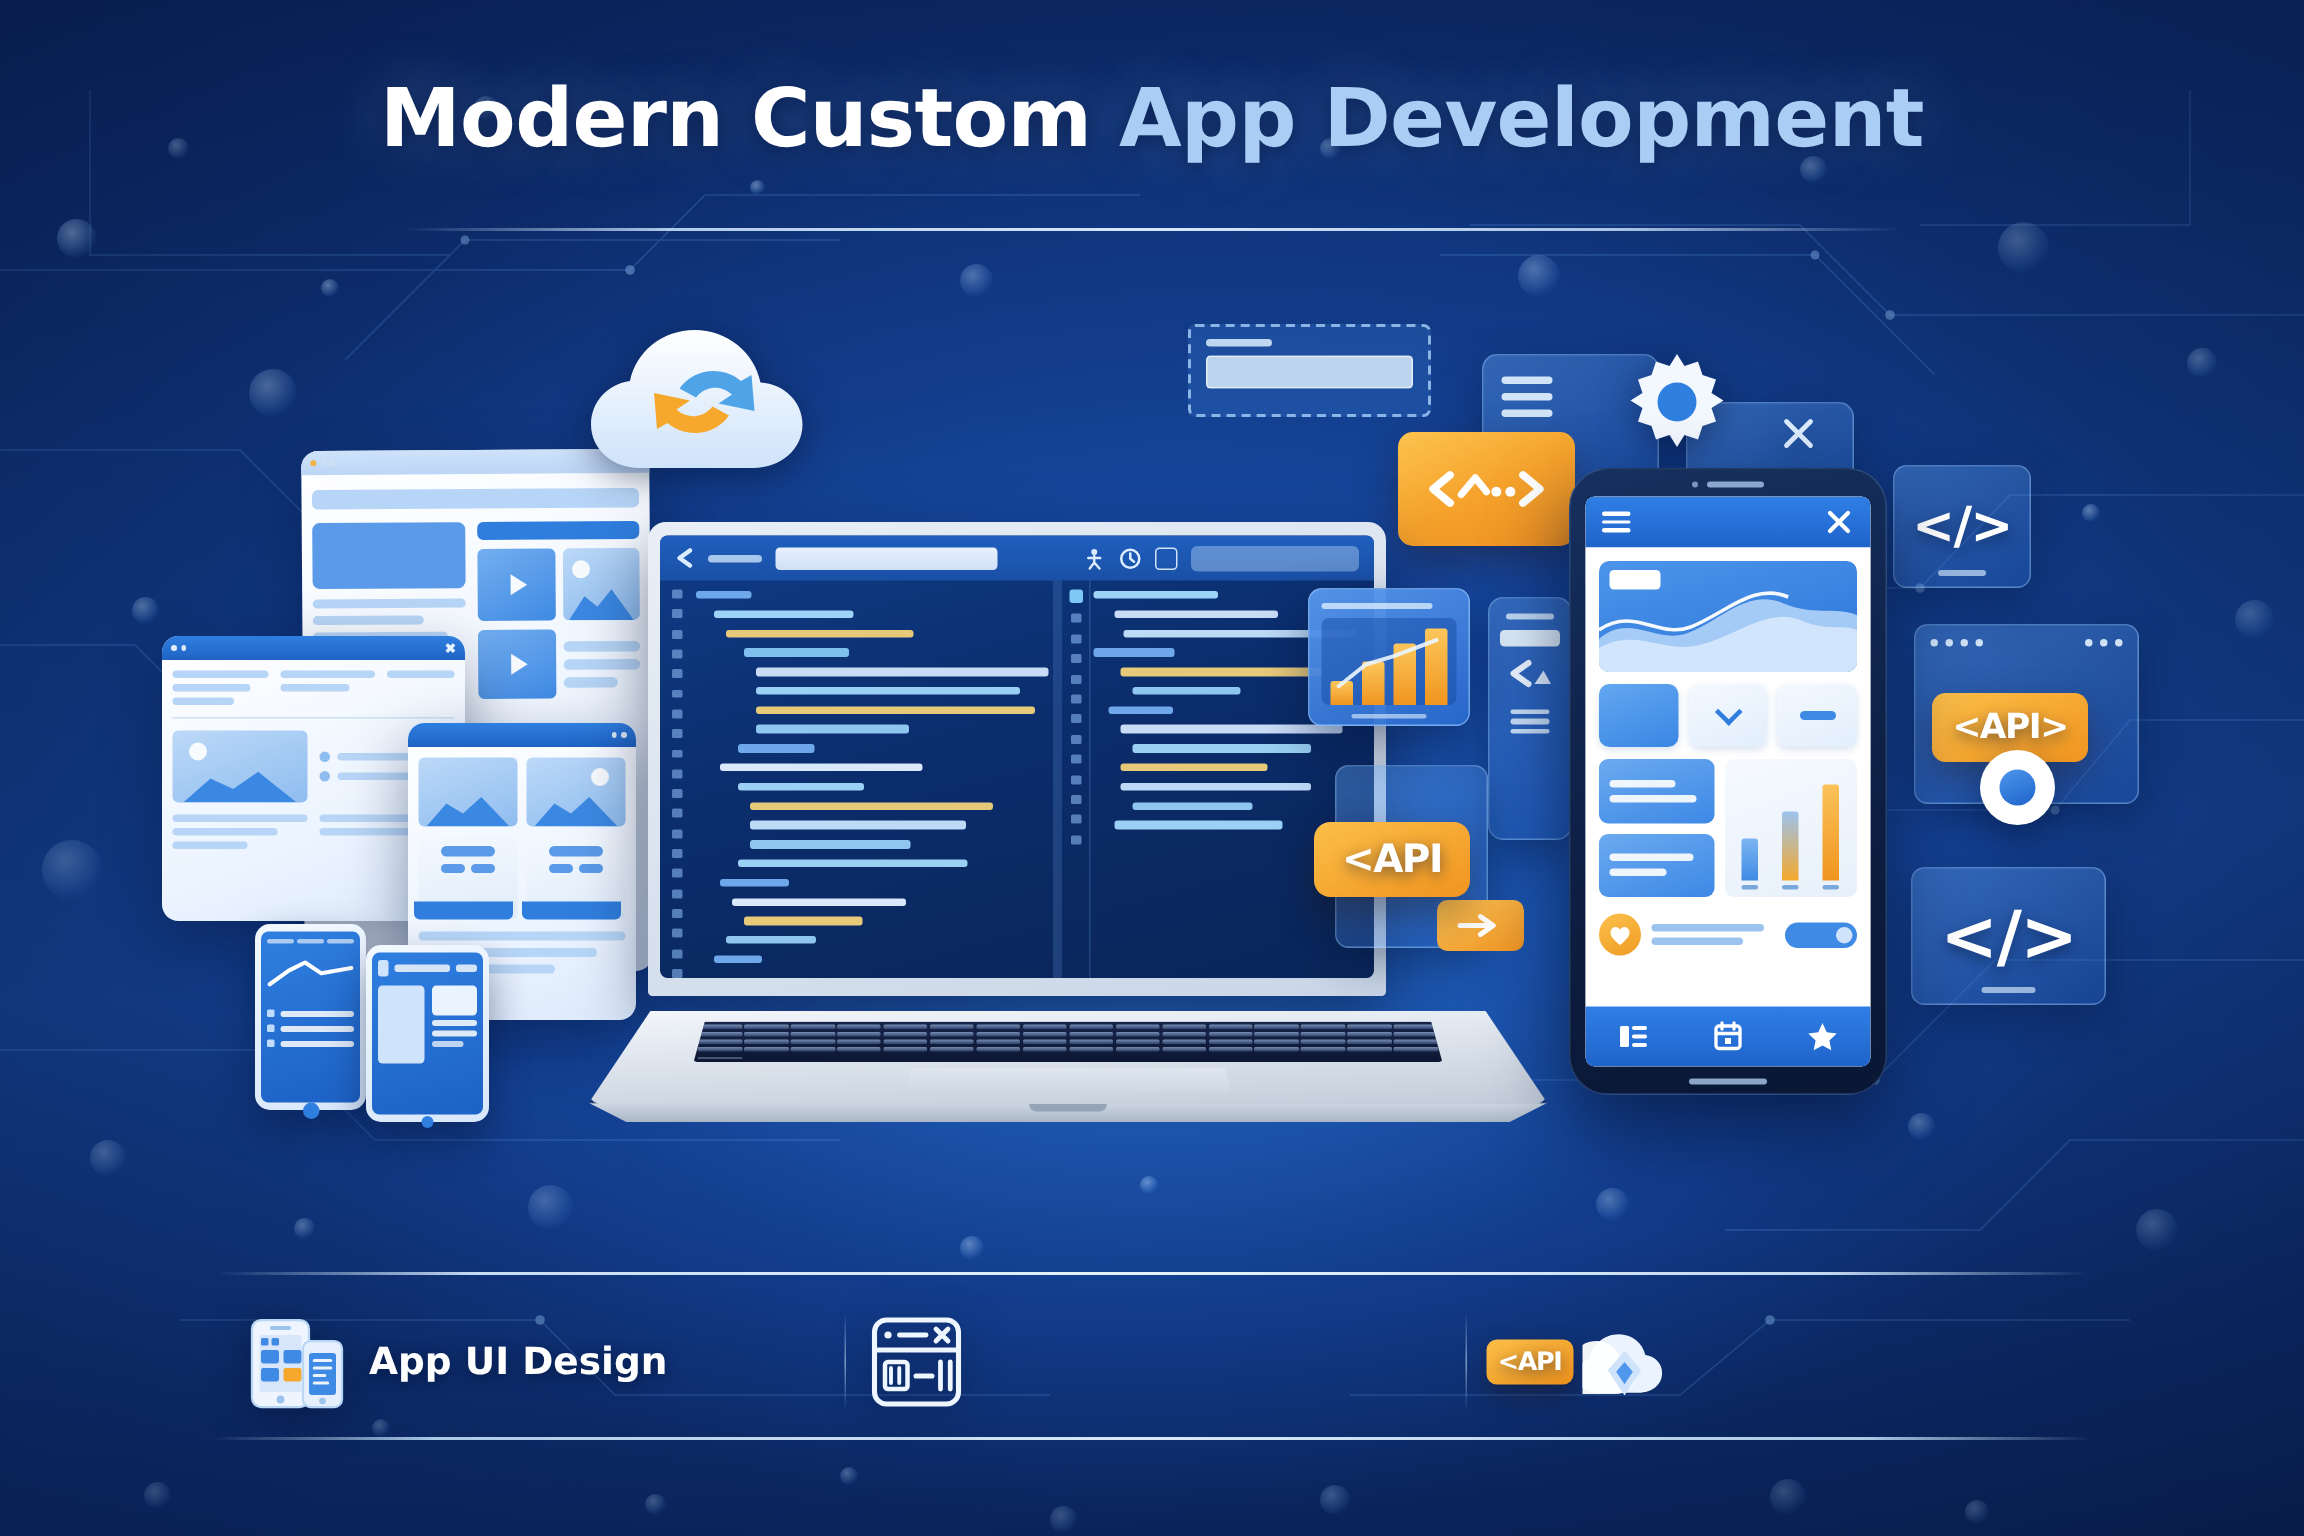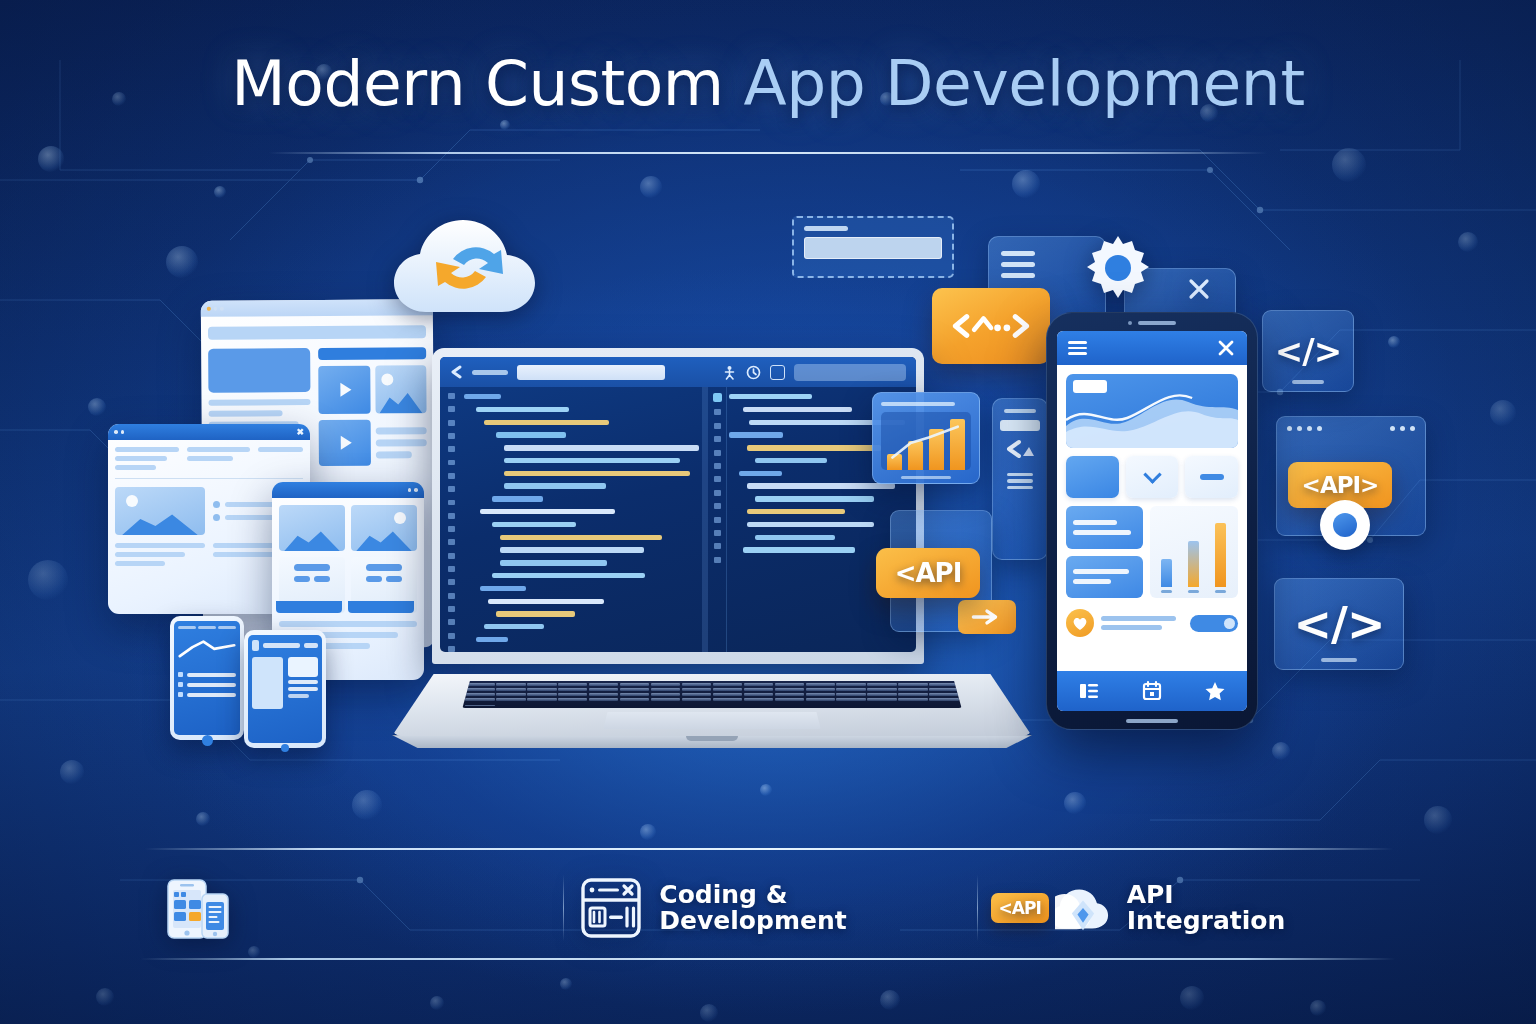--- a/index.html
+++ b/index.html
@@ -28,21 +28,21 @@
   .bokeh  { position:absolute; inset:0; }
   .bokeh i {
     position:absolute; border-radius:50%;
     background:radial-gradient(circle at 38% 34%, rgba(190,222,255,.70), rgba(110,175,255,.22) 58%, rgba(90,160,255,0) 76%);
   }
 
   
   .title-wrap { position:absolute; left:0; top:52px; width:1536px; text-align:center; z-index:40; }
   .title {
     font-family:"DejaVu Sans", sans-serif;
-    font-size:63px; font-weight:400; letter-spacing:-.4px;
+    font-size:54px; font-weight:700; letter-spacing:-.4px;
     line-height:1; white-space:nowrap;
   }
   .title .w1 { color:#ffffff; text-shadow:0 3px 14px rgba(5,25,70,.85), 0 0 34px rgba(150,200,255,.35); }
   .title .w2 { color:#a9cdf4; text-shadow:0 3px 14px rgba(5,25,70,.85), 0 0 34px rgba(130,185,255,.4); }
   .title-rule {
     position:absolute; left:268px; top:152px; width:1000px; height:2px; z-index:40;
     background:linear-gradient(90deg, rgba(160,205,255,0) 0%, rgba(205,230,255,.85) 18%, rgba(225,242,255,.95) 50%, rgba(205,230,255,.8) 82%, rgba(160,205,255,0) 100%);
     filter:blur(.4px);
   }
 
@@ -950,52 +950,49 @@
           <rect x="42" y="28" width="18" height="28" rx="2" fill="#3f8ae4"></rect>
           <g fill="#ffffff" opacity=".9">
             <rect x="44.5" y="32" width="13" height="2" rx="1"></rect>
               <rect x="44.5" y="37" width="13" height="2" rx="1"></rect>
             <rect x="44.5" y="42" width="9" height="2" rx="1"></rect>
               <rect x="44.5" y="47" width="11" height="2" rx="1"></rect>
           </g>
           <circle cx="51" cy="60" r="2.2" fill="#9cc3ee"></circle>
         </svg>
       </div>
+      <div class="feat-lb">App UI Design</div>
     </div>
 
     <div class="feat">
       <div class="feat-ic">
         <svg viewBox="0 0 68 68" class="ic-svg">
           <rect x="6" y="6" width="56" height="56" rx="8" fill="none" stroke="#eef6ff" stroke-width="3.4"></rect>
           <path d="M6 26 H62" stroke="#eef6ff" stroke-width="3.4"></path>
           <circle cx="15" cy="16" r="2.4" fill="#eef6ff"></circle>
           <rect x="21" y="14.4" width="21" height="3.2" rx="1.6" fill="#eef6ff"></rect>
           <path d="M47 12 L55 20 M55 12 L47 20" stroke="#eef6ff" stroke-width="3.2" stroke-linecap="round"></path>
           <rect x="13" y="34" width="15" height="18" rx="2" fill="none" stroke="#eef6ff" stroke-width="3"></rect>
           <path d="M17 38 V48 M22.5 38 V48" stroke="#eef6ff" stroke-width="2.6" stroke-linecap="round"></path>
           <rect x="32" y="41.6" width="14" height="3.4" rx="1.7" fill="#eef6ff"></rect>
           <path d="M50 34 V52 M56.5 34 V52" stroke="#eef6ff" stroke-width="3.2" stroke-linecap="round"></path>
         </svg>
       </div>
-      <div class="feat-lb">Coding &amp;
-Development</div>
     </div>
 
     <div class="feat">
       <div class="feat-ic" style="width:122px;flex:0 0 122px;display:flex;align-items:center;gap:6px">
         <div style="width:58px;height:30px;border-radius:7px;background:linear-gradient(155deg,#fbbf49,#ee921c);display:flex;align-items:center;justify-content:center;box-shadow:0 7px 16px rgba(40,16,0,.35)">
           <span class="codeglyph" style="font-size:17px">&lt;API</span>
         </div>
         <svg viewBox="0 0 60 56" style="width:56px;height:52px">
           <path d="M40 50c10 0 17-6 17-14 0-7-5-12-12-13-2-9-10-15-19-15-11 0-20 8-21 18-5 1-9 6-9 12 0 7 6 12 14 12z" fill="#eaf3fe"></path>
           <path d="M25 50c9 0 15-6 15-13 0-6-5-11-11-12-2-8-9-13-17-13-10 0-18 7-19 16-5 1-8 5-8 11 0 6 5 11 12 11z" fill="#ffffff" opacity=".95" transform="translate(-2,1)"></path>
           <path d="M30 20 L42 34 L30 52 L18 34z" fill="#cfe4fb"></path>
           <path d="M30 28 L36 35 L30 44 L24 35z" fill="#4e97ec"></path>
         </svg>
       </div>
-      <div class="feat-lb">API
-Integration</div>
     </div>
 
 
   </div>
 
 </div>
 
 </body></html>

